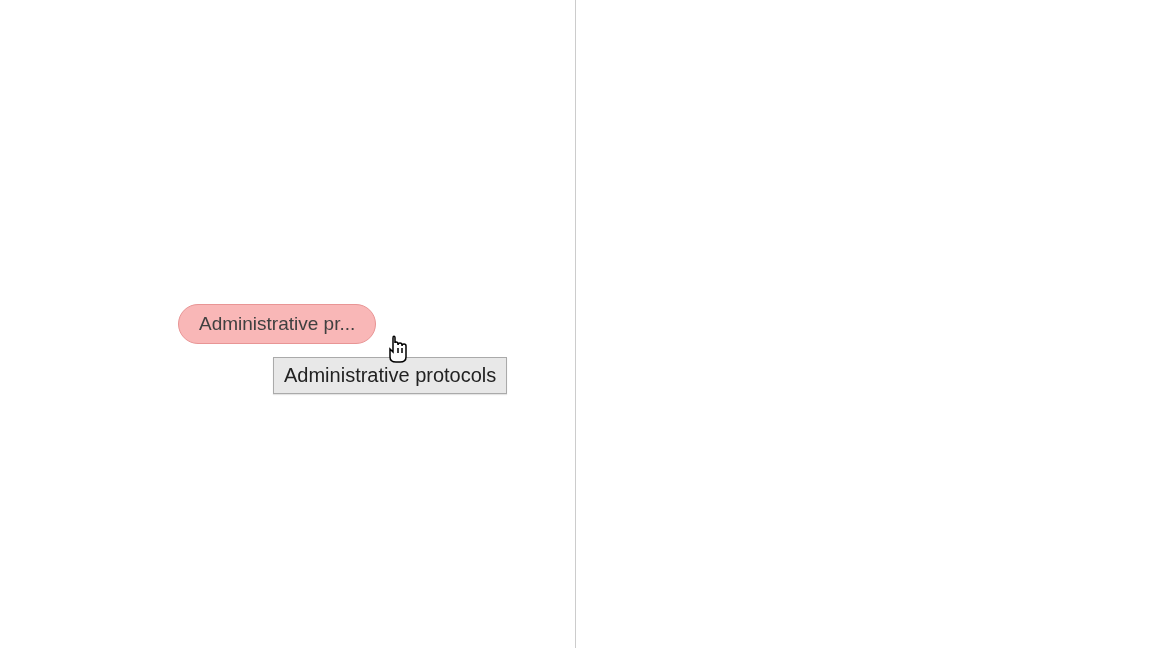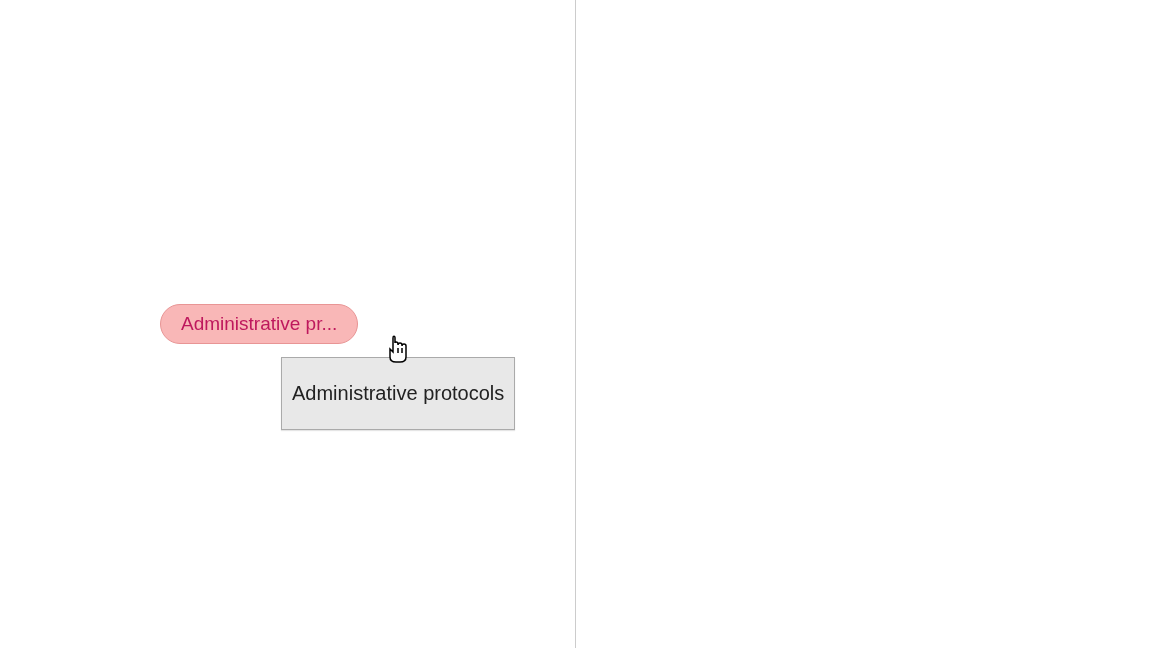--- a/index.html
+++ b/index.html
@@ -47,37 +47,36 @@
       height: 40px;
       padding: 0 20px;
       border-radius: 20px;
       font-size: 19px;
       position: absolute;
       white-space: nowrap;
     }
     
     .tag-pill-hover {
       background: #f9b7b7;
-      color: #be185d;
+      color: #404040;
       border: 1px solid #e89595;
-      left: 160px;
+      left: 178px;
       top: 304px;
     }
     
     .native-tooltip {
       position: absolute;
       left: 273px;
       top: 357px;
       background: #e8e8e8;
       border: 1px solid #aaaaaa;
-      padding: 24px 10px;
+      padding: 6px 10px;
       font-size: 20px;
       color: #222222;
       box-shadow: 0 1px 1px rgba(0,0,0,0.1);
-      margin-left: 8px;
     }
     
     .cursor-pointer {
       position: absolute;
       left: 385px;
       top: 335px;
       width: 26px;
       height: 28px;
       pointer-events: none;
     }

